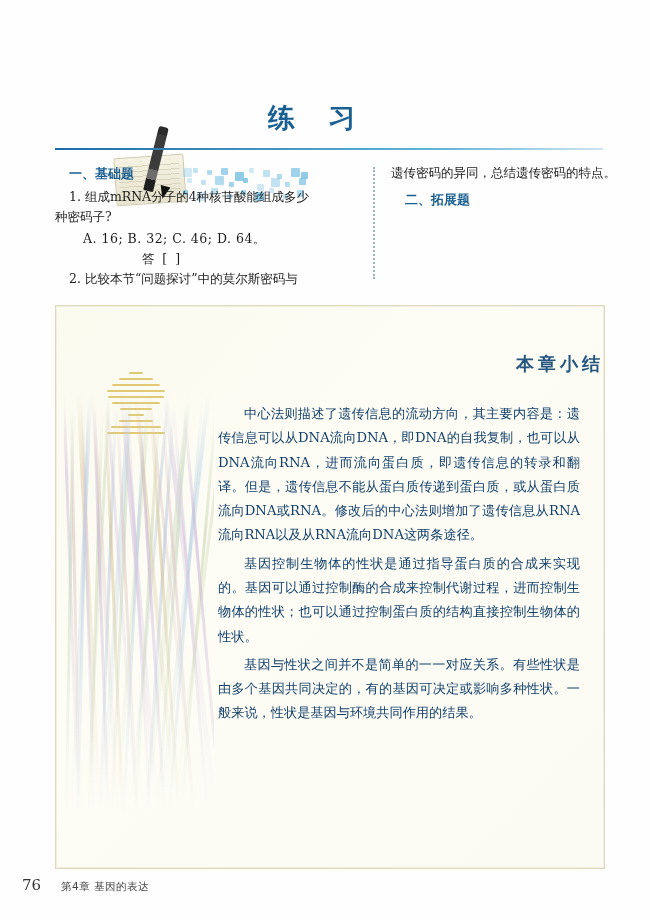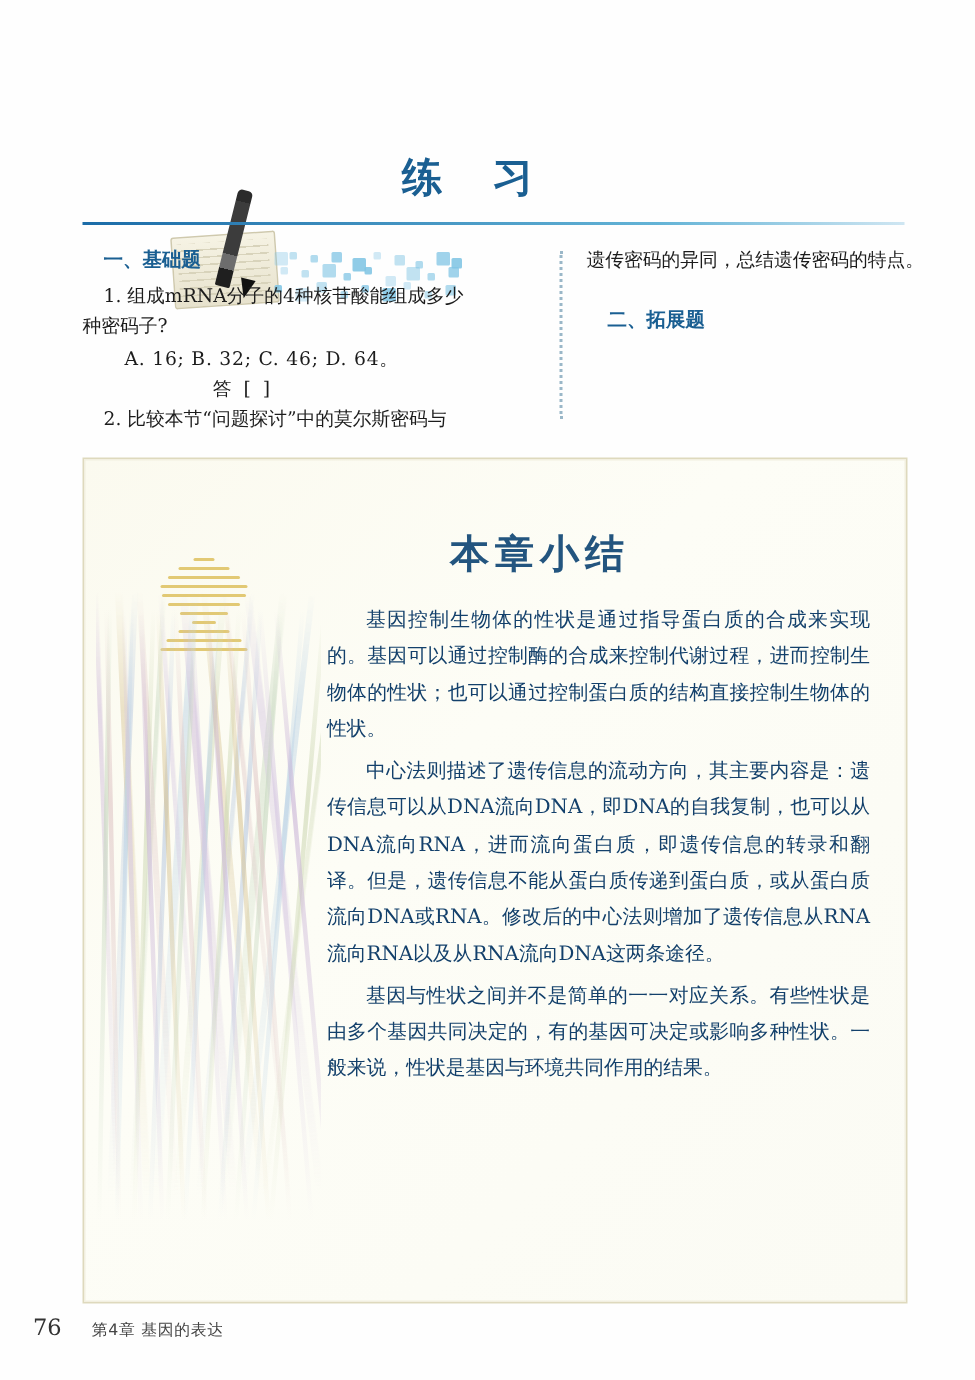--- a/index.html
+++ b/index.html
@@ -145,23 +145,23 @@
     width: 548px;
     height: 562px;
     background: linear-gradient(to bottom right, #fbfaef 0%, #fdfdf6 40%, #fbfbf4 100%);
     border: 1px solid #ded9bd;
     box-shadow: 0 0 0 1px #f2efe0 inset;
   }
   .summary-title {
     position: absolute;
     left: 0; right: 0;
     top: 46px;
-    text-align: center;
-    font-family: "DejaVu Serif", "Liberation Serif", serif;
-    font-size: 26px;
+    text-align: right;
+    font-family: "DejaVu Serif", "Liberation Serif", serif;
+    font-size: 18px;
     font-weight: bold;
     color: #23557f;
     letter-spacing: 4px;
     padding-left: 60px;
   }
   .summary-body {
     position: absolute;
     left: 162px;
     top: 96px;
     width: 362px;
@@ -286,21 +286,21 @@
     <div class="col left">
       <div class="sec-head">一、基础题</div>
       <p class="q">1. 组成mRNA分子的4种核苷酸能组成多少种密码子?</p>
       <p class="choices">A. 16;    B. 32;    C. 46;    D. 64。</p>
       <p class="answer">答 [      ]</p>
       <p class="q">2. 比较本节“问题探讨”中的莫尔斯密码与</p>
     </div>
 
     <div class="col right">
       <p class="p-ind" style="text-indent:0">遗传密码的异同，总结遗传密码的特点。</p>
-      <div class="sec-head" style="margin-top:20px">二、拓展题</div>
+      <div class="sec-head" style="margin-top:6px">二、拓展题</div>
     </div>
   </div>
 
   <div class="summary">
 
     <div class="art" id="art">
       <div class="helix" id="helix">
           <span style="top: 0px; left: 35px; width: 14px;"></span>
           <span style="top: 6px; left: 25.3408px; width: 33.3184px;"></span>
           <span style="top: 12px; left: 17.6432px; width: 48.7136px;"></span>
@@ -349,22 +349,22 @@
         <div class="strand" style="left: 112.8px; background: linear-gradient(transparent, rgb(224, 200, 200) 30%, transparent 95%); transform: rotate(-4.4deg);"></div>
         <div class="strand" style="left: 119.2px; background: linear-gradient(transparent, rgb(188, 211, 230) 30%, transparent 95%); transform: rotate(4.6deg);"></div>
         <div class="strand" style="left: 125.6px; background: linear-gradient(transparent, rgb(214, 200, 226) 30%, transparent 95%); transform: rotate(-4.8deg);"></div>
         <div class="strand" style="left: 132px; background: linear-gradient(transparent, rgb(207, 217, 182) 30%, transparent 95%); transform: rotate(5deg);"></div>
         <div class="strand" style="left: 138.4px; background: linear-gradient(transparent, rgb(203, 182, 216) 30%, transparent 95%); transform: rotate(-5.2deg);"></div>
       </div>
 
     <div class="summary-title">本章小结</div>
 
     <div class="summary-body">
+      <p>中心法则描述了遗传信息的流动方向，其主要内容是：遗传信息可以从DNA流向DNA，即DNA的自我复制，也可以从DNA流向RNA，进而流向蛋白质，即遗传信息的转录和翻译。但是，遗传信息不能从蛋白质传递到蛋白质，或从蛋白质流向DNA或RNA。修改后的中心法则增加了遗传信息从RNA流向RNA以及从RNA流向DNA这两条途径。</p>
       <p>基因控制生物体的性状是通过指导蛋白质的合成来实现的。基因可以通过控制酶的合成来控制代谢过程，进而控制生物体的性状；也可以通过控制蛋白质的结构直接控制生物体的性状。</p>
-      <p>中心法则描述了遗传信息的流动方向，其主要内容是：遗传信息可以从DNA流向DNA，即DNA的自我复制，也可以从DNA流向RNA，进而流向蛋白质，即遗传信息的转录和翻译。但是，遗传信息不能从蛋白质传递到蛋白质，或从蛋白质流向DNA或RNA。修改后的中心法则增加了遗传信息从RNA流向RNA以及从RNA流向DNA这两条途径。</p>
       <p>基因与性状之间并不是简单的一一对应关系。有些性状是由多个基因共同决定的，有的基因可决定或影响多种性状。一般来说，性状是基因与环境共同作用的结果。</p>
     </div>
   </div>
 
   <div class="footer">
     <span class="folio">76</span>
     <span class="footer-text">第4章 基因的表达</span>
   </div>
 
 </div>

